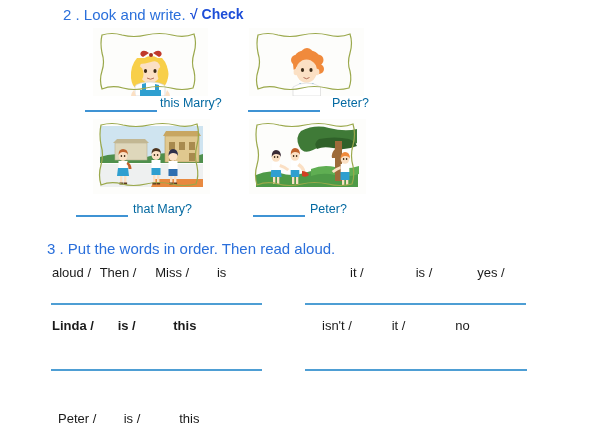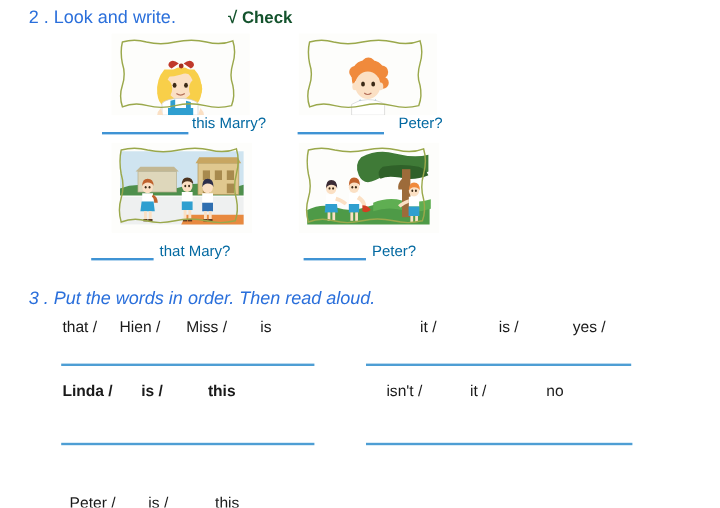--- a/index.html
+++ b/index.html
@@ -15,23 +15,24 @@
     color: #1a1a1a;
     overflow: hidden;
   }
   .abs { position: absolute; }
 
   
   .section-heading {
     font-size: 15px;
     color: #2a6fdb;
     white-space: nowrap;
+    margin-left: 39px;
   }
   .check-mark {
-    color: #14532d;
+    color: #1d4ed8;
     font-size: 14px;
     font-weight: bold;
     white-space: nowrap;
   }
 
   
   .pic-card {
     position: absolute;
     background: #fdfdfb;
     overflow: hidden;
@@ -271,25 +272,25 @@
              q-12 3 -24 0 q-14 -3 -26 0 q-13 3 -24 0 q-11 -3 -21 1
              q-3 -10 0 -20 q3 -10 0 -20 q-2 -11 0 -20 z" fill="none" stroke="#9aa84b" stroke-width="1.2"></path>
   </svg>
 </div>
 
 <div class="blank-line" style="left:76px; top:215px; width:52px;"></div>
 <div class="pic-label" style="left:133px; top:202px;">that Mary?</div>
 <div class="blank-line" style="left:253px; top:215px; width:52px;"></div>
 <div class="pic-label" style="left:310px; top:202px;">Peter?</div>
 
-<div class="abs section-heading" style="left:24px; top:240px;font-style:italic;">3 . Put the words in order. Then read aloud.</div>
+<div class="abs section-heading" style="left:8px; top:240px;">3 . Put the words in order. Then read aloud.</div>
 
 <div class="word-row" style="left:52px; top:265px;">
-  <span class="w" style="width:44px">that /</span>
-  <span class="w" style="width:52px">Hien /</span>
+  <span class="w" style="width:44px">aloud /</span>
+  <span class="w" style="width:52px">Then /</span>
   <span class="w" style="width:58px">Miss /</span>
   <span class="w">is</span>
 </div>
 <div class="word-row" style="left:330px; top:265px;margin-left:20px;">
   <span class="w" style="width:62px">it /</span>
   <span class="w" style="width:58px">is /</span>
   <span class="w">yes /</span>
 </div>
 
 <div class="answer-line" style="left:51px; top:303px; width:211px;"></div>

